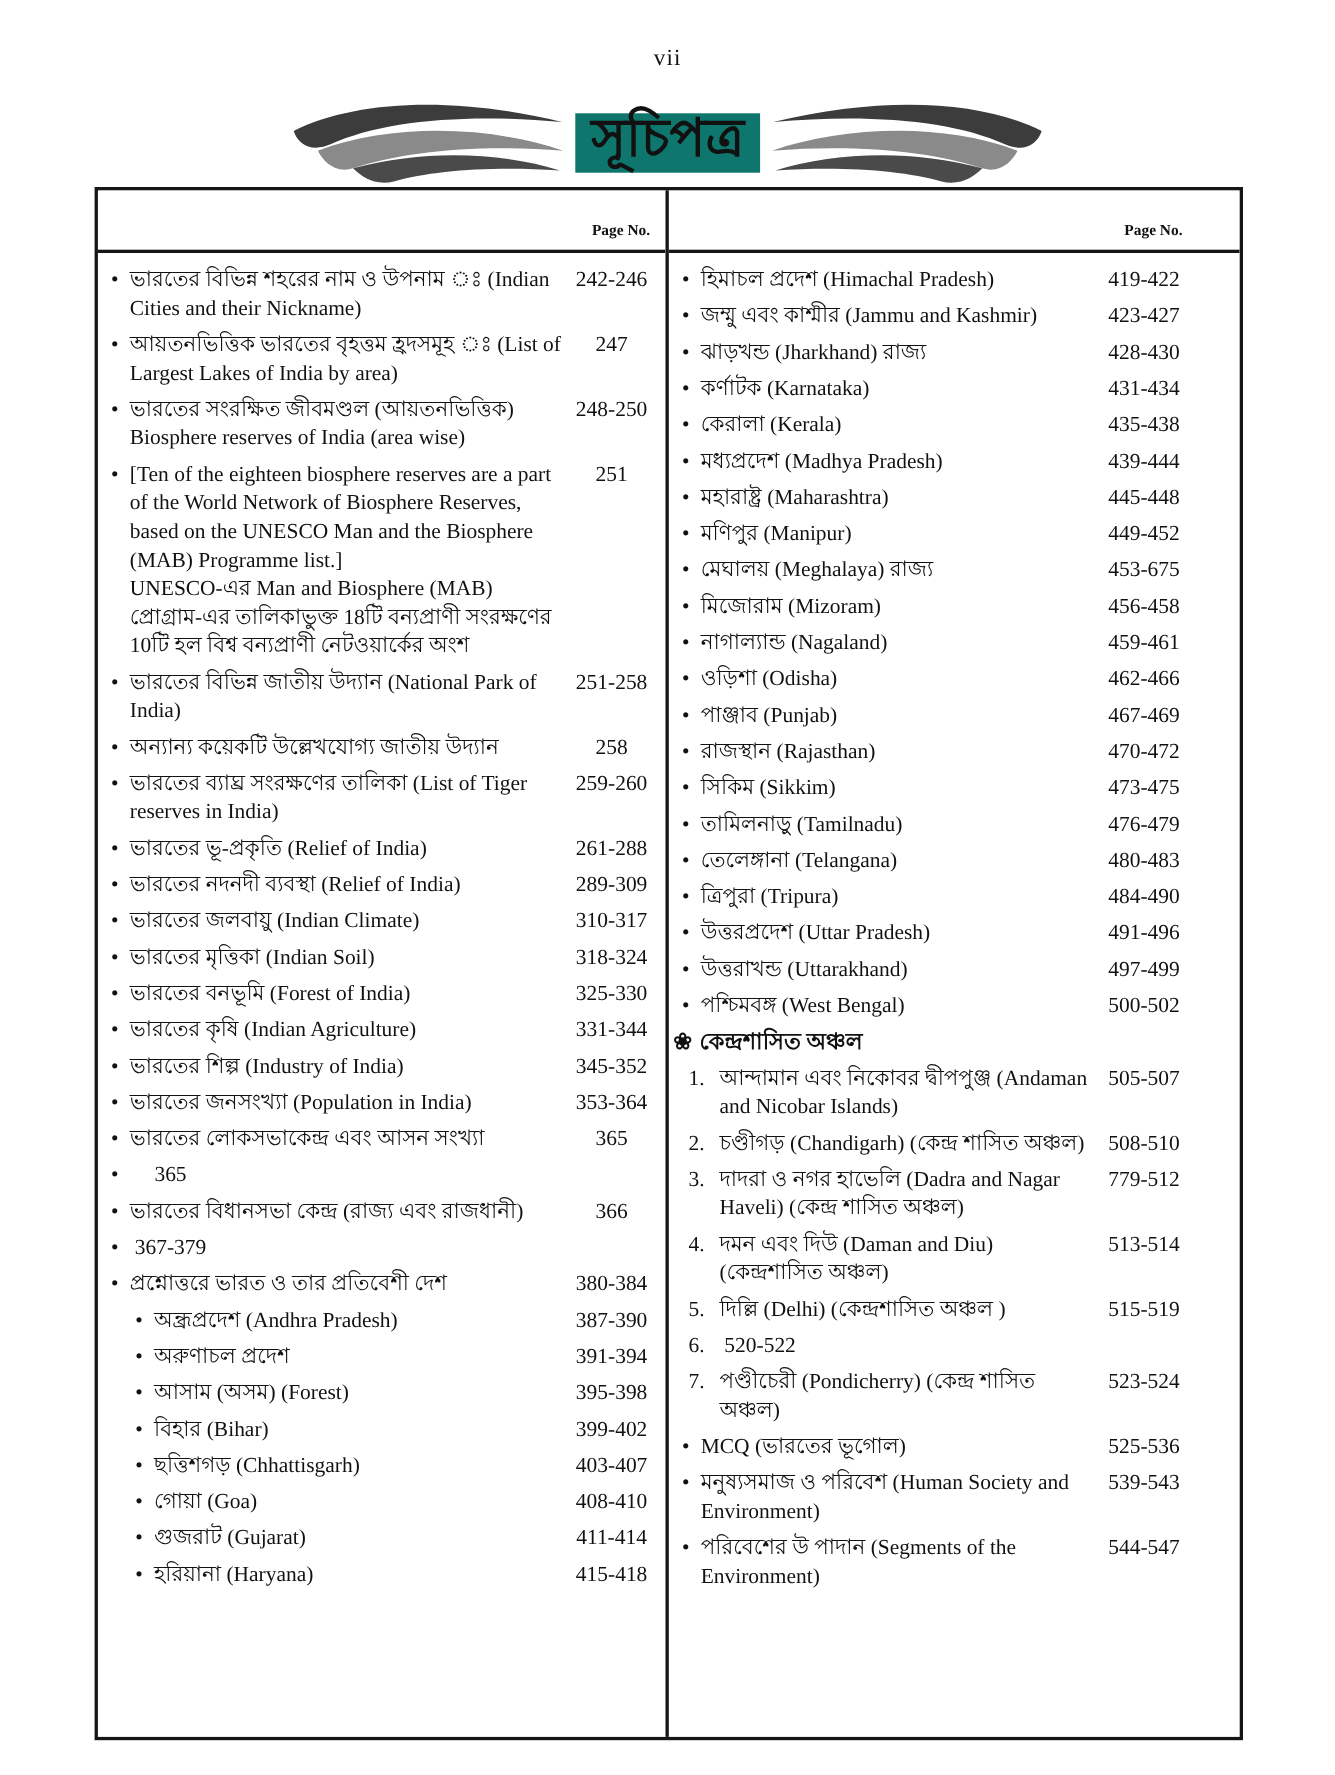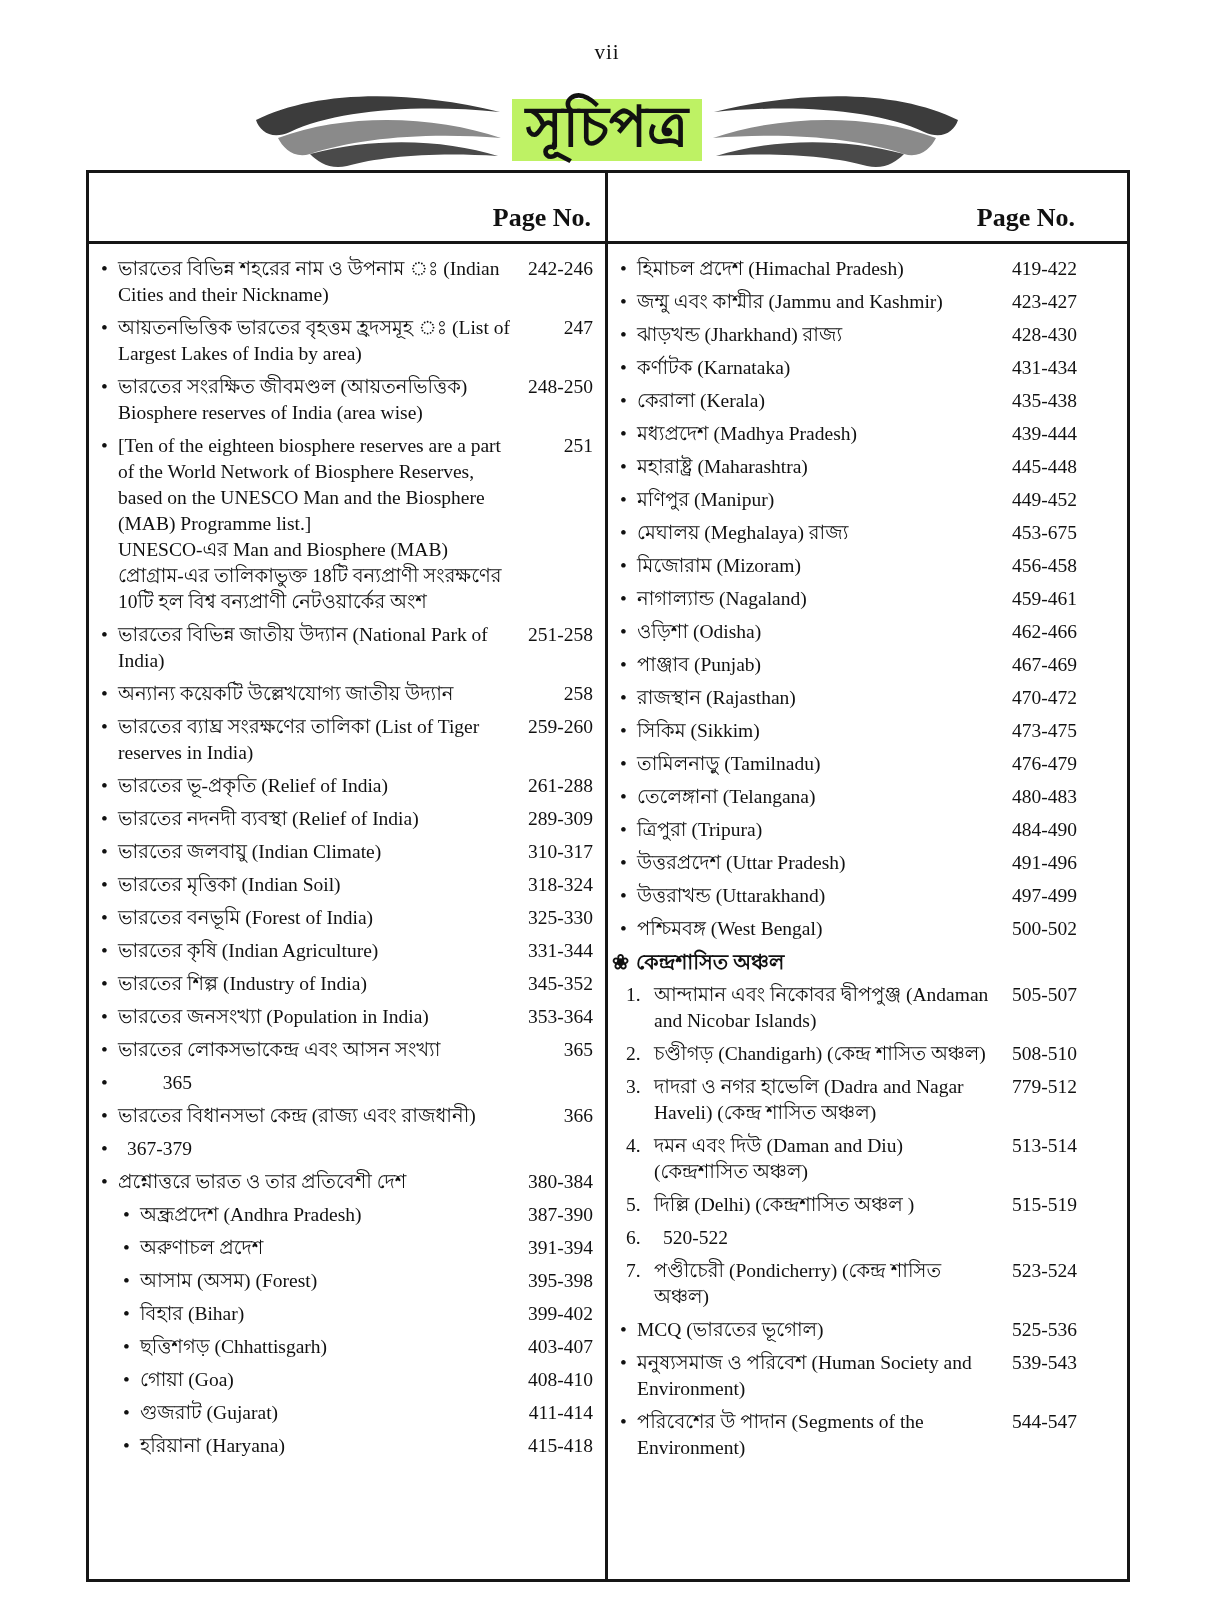--- a/index.html
+++ b/index.html
@@ -27,59 +27,59 @@
     height: 92px;
     display: flex;
     justify-content: center;
     align-items: center;
     gap: 10px;
     z-index: 2;
   }
   .ornament { flex: none; }
   .ornament.right svg { transform: scaleX(-1); }
   .masthead h1 {
-    font-size: 56px;
+    font-size: 48px;
     font-weight: bold;
-    background: #bef264;
+    background: #0f766e;
     padding: 0 14px 6px 14px;
     line-height: 1;
     z-index: 2;
   }
   .frame {
     position: absolute;
     top: 170px; left: 86px; right: 84px; bottom: 32px;
     border: 3px solid #161616;
     z-index: 1;
     display: flex;
   }
   .col { width: 50%; height: 100%; overflow: hidden; display: flex; flex-direction: column; }
   .col.left { border-right: 3px solid #161616; }
   .col-header {
     flex: none;
     border-bottom: 3px solid #161616;
     font-weight: bold;
-    font-size: 26px;
+    font-size: 14px;
     text-align: right;
     padding: 30px 14px 8px 0;
   }
   .col.right .col-header { padding-right: 52px; }
   .entries { padding: 12px 12px 0 12px; }
   .col.right .entries { padding-right: 50px; }
   .entry {
     display: flex;
     align-items: flex-start;
     font-size: 19.5px;
     line-height: 26px;
     margin-bottom: 7px;
   }
   .entry .marker { flex: none; width: 17px; }
   .entry.numbered { padding-left: 6px; }
   .entry.numbered .marker { width: 28px; }
   .entry .text { flex: 1; padding-right: 8px; white-space: pre-line; }
-  .entry .pages { flex: none; min-width: 74px; text-align: right; }
+  .entry .pages { flex: none; min-width: 74px; text-align: center; }
   .entry.indent { padding-left: 22px; }
   .entry.heading { font-weight: bold; font-size: 20.5px; }
   .entry.heading .marker { width: 24px; margin-left: -8px; }
 </style>
 </head>
 <body>
 
 <div class="page">
 
   <div class="folio">vii</div>

